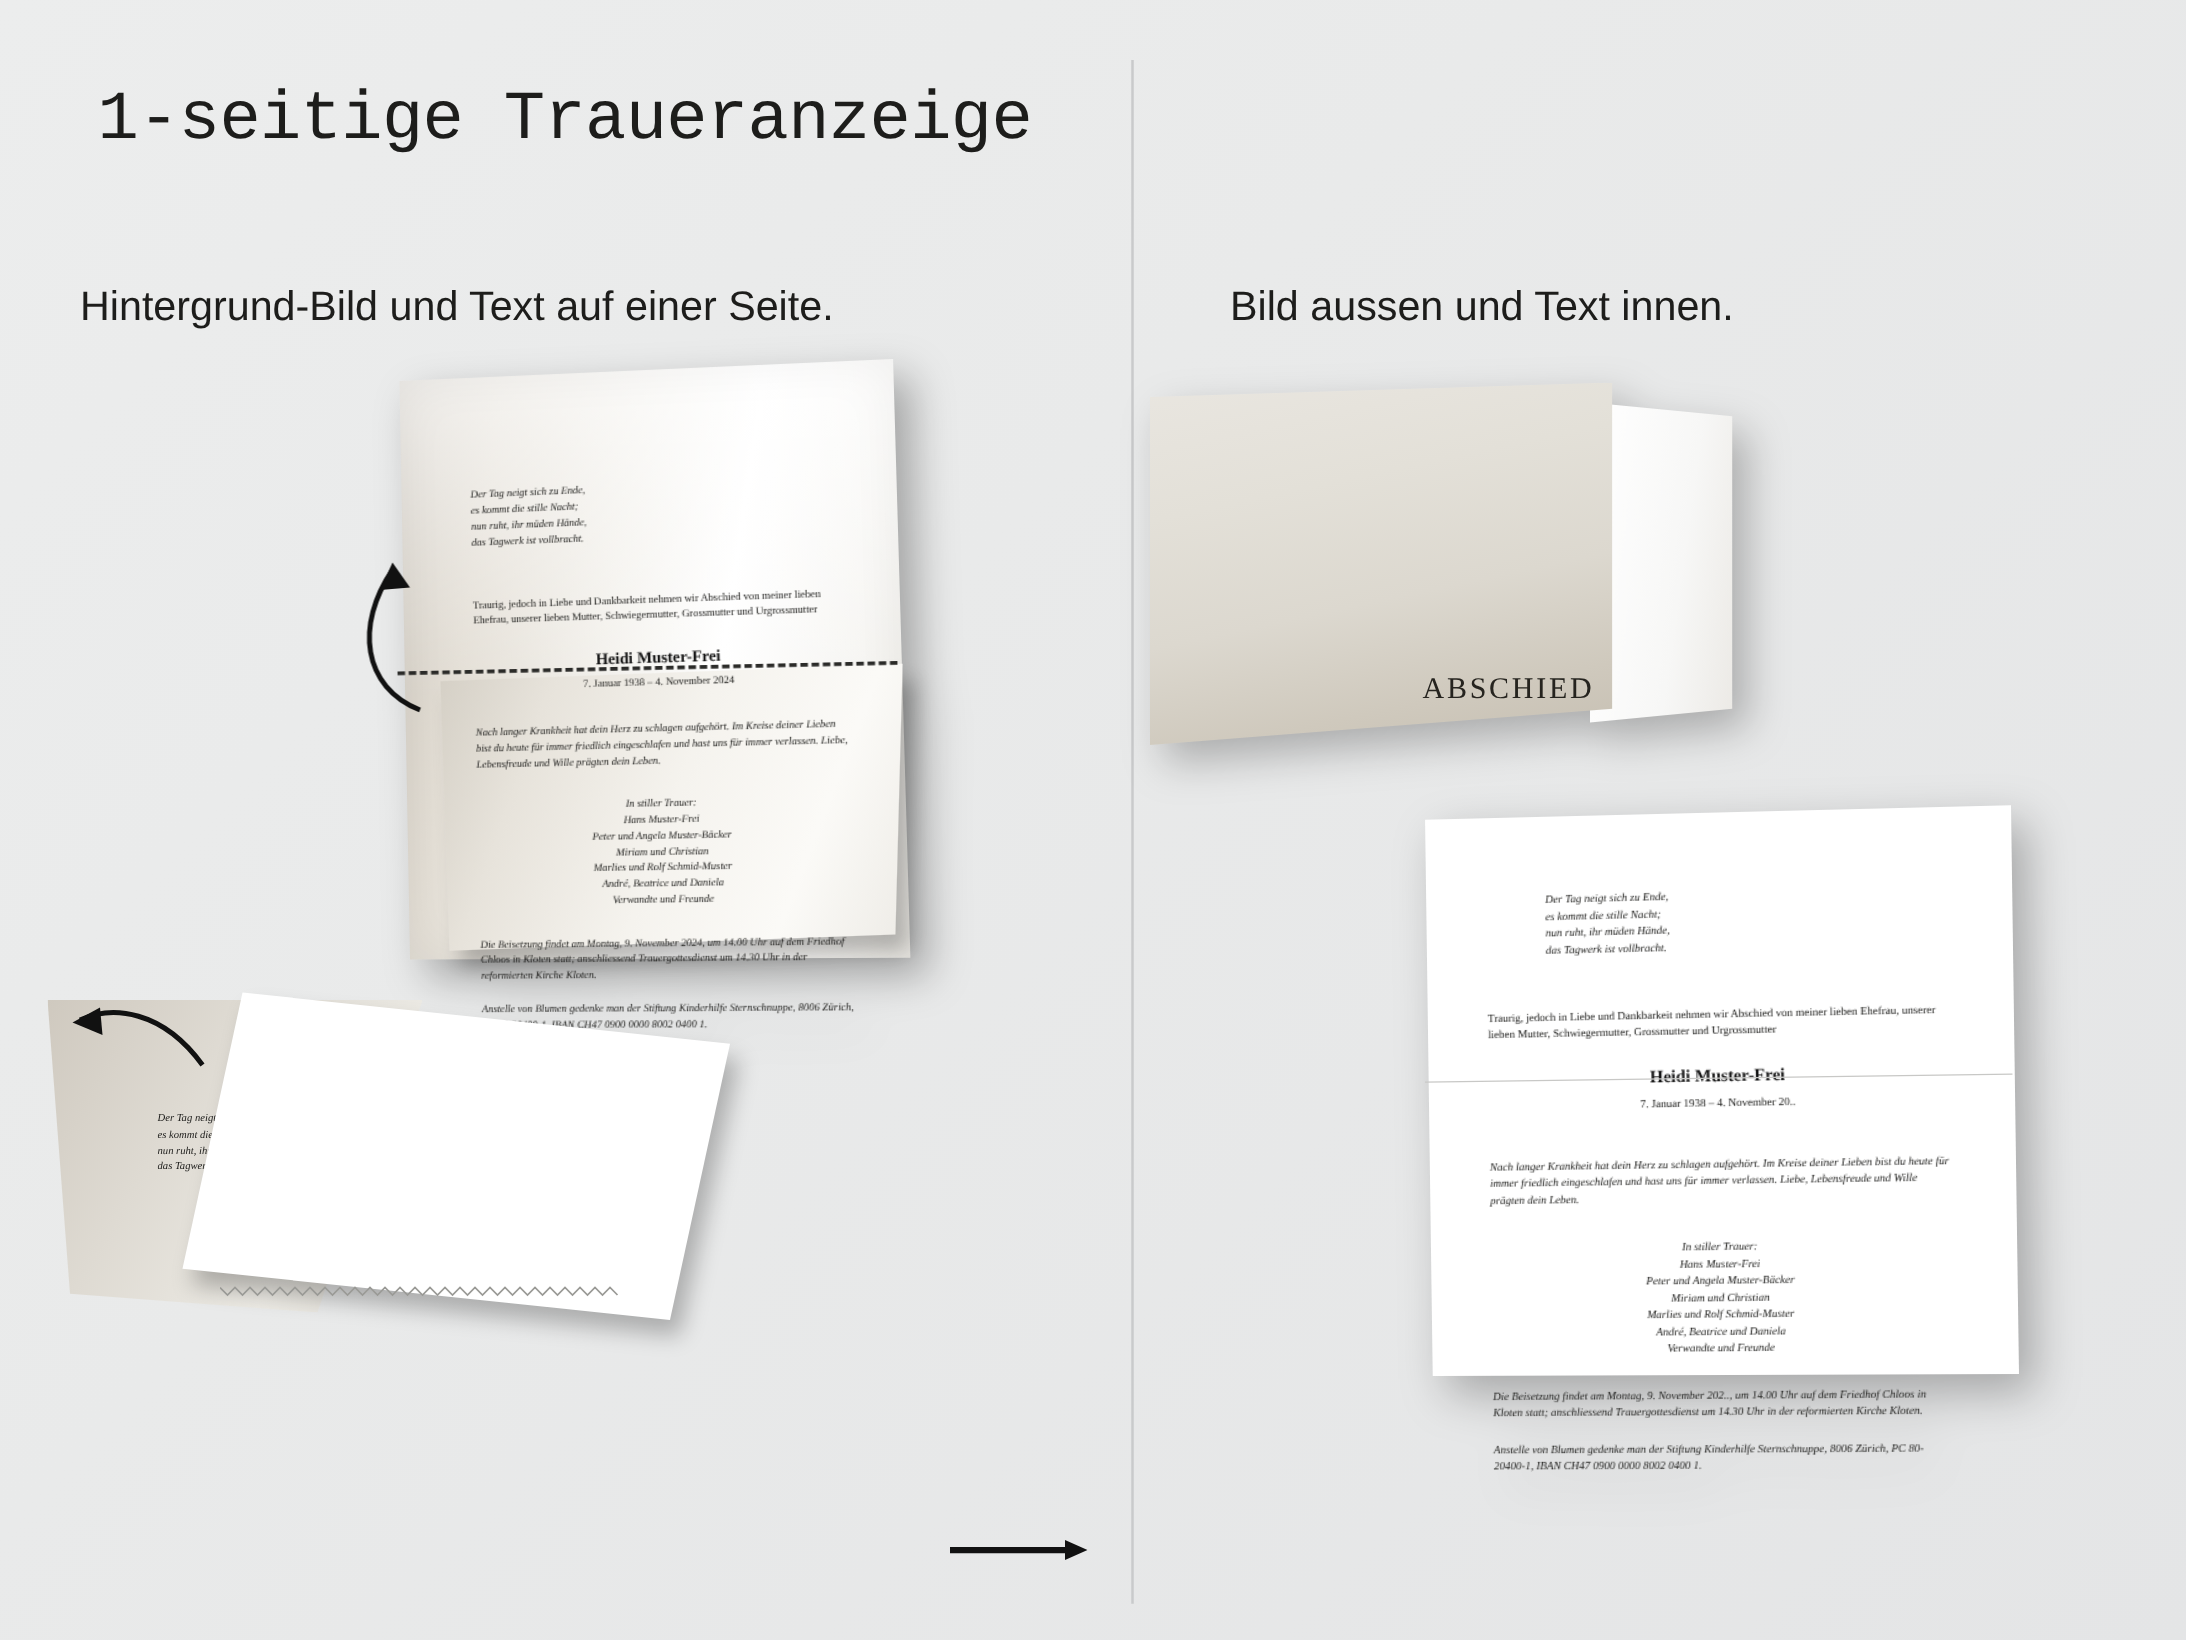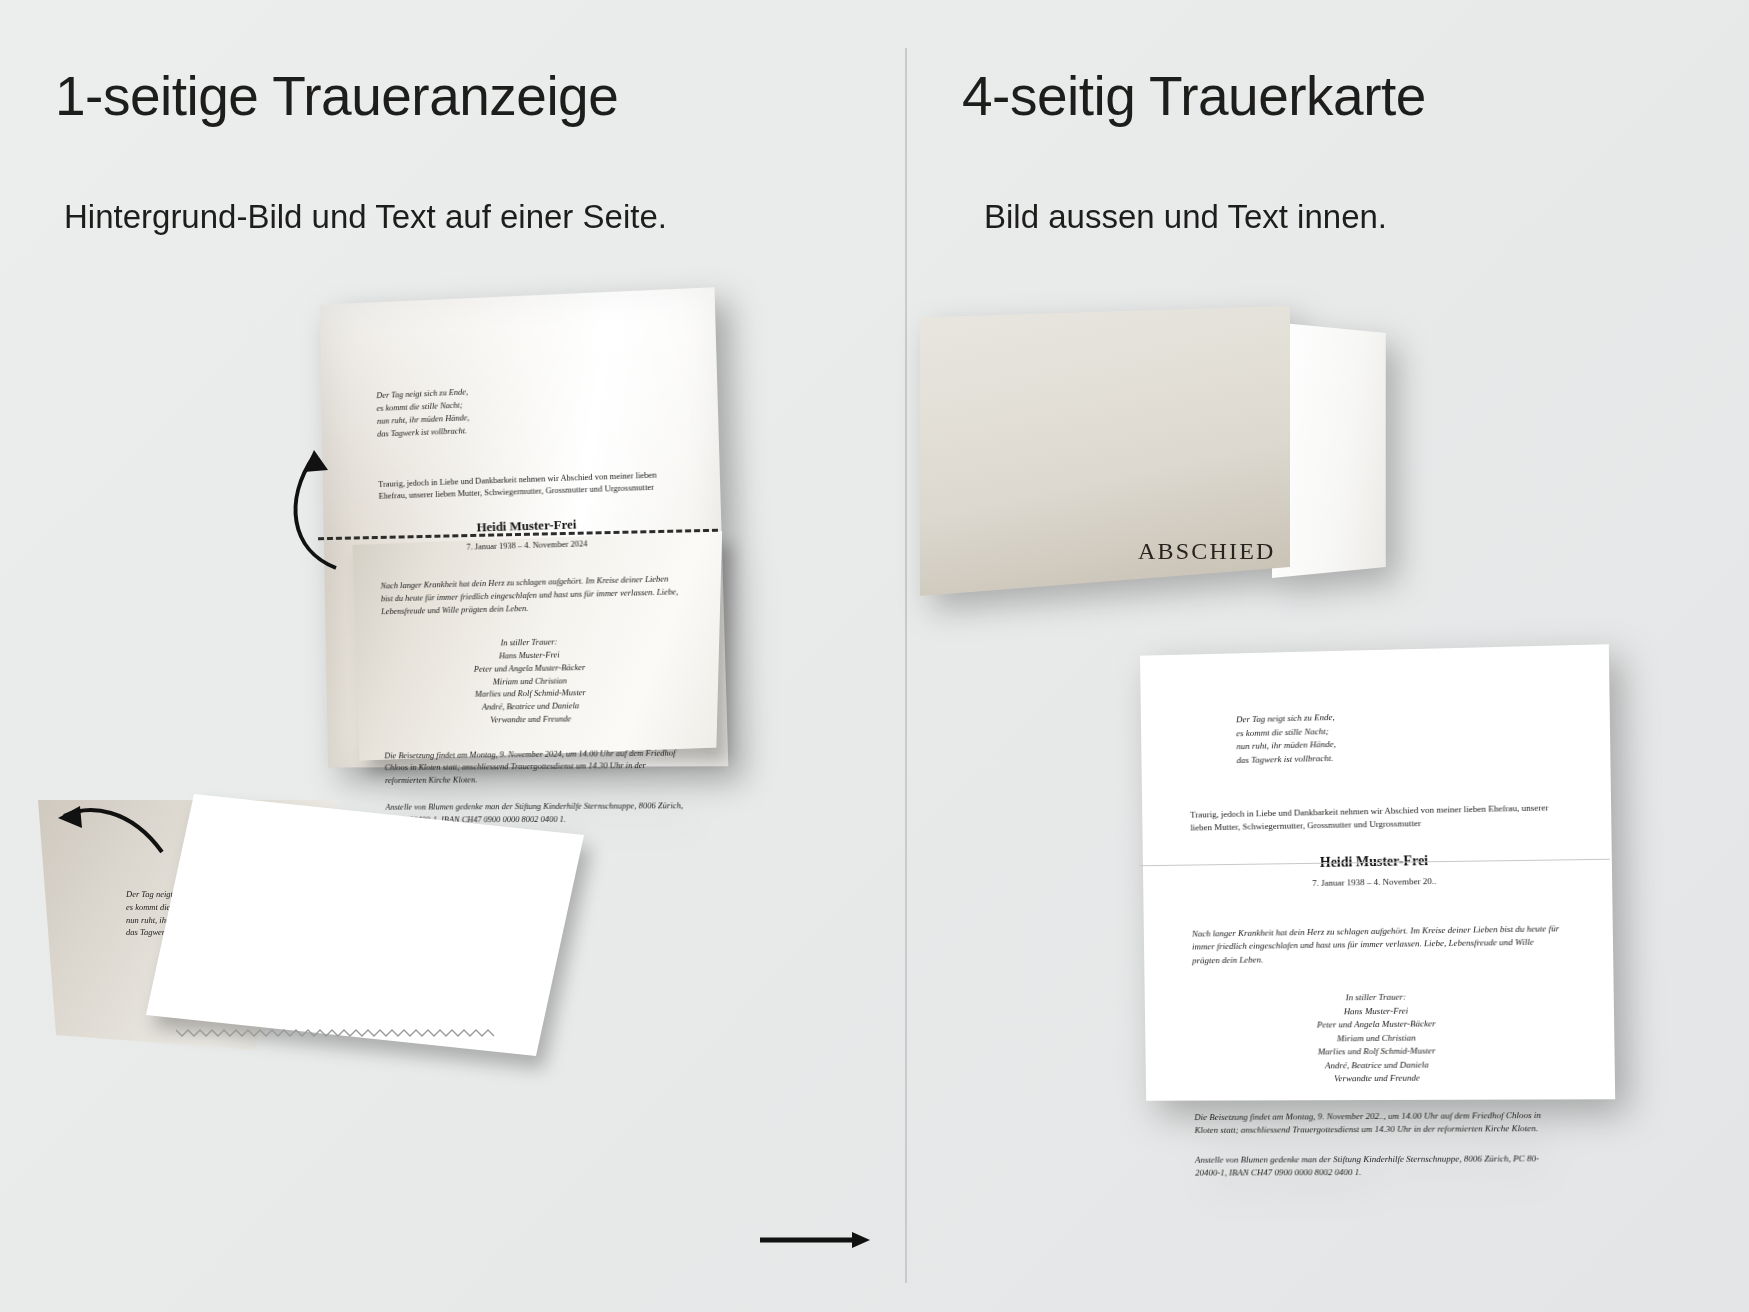--- a/index.html
+++ b/index.html
@@ -34,22 +34,23 @@
     color: #1d1d1b;
     letter-spacing: -0.5px;
     white-space: nowrap;
   }
   .col-sub {
     position: absolute;
     font-size: 33px;
     font-weight: 400;
     color: #1d1d1b;
     white-space: nowrap;
-  }
-  #title-left  { left: 55px;  top: 64px; }
+    margin-top: 28px;
+  }
+  #title-left  { left: 78px;  top: 64px; font-family: Liberation Mono, monospace; }
   #sub-left    { left: 64px;  top: 198px; }
   #title-right { left: 962px; top: 64px; }
   #sub-right   { left: 984px; top: 198px; }
 
   .footer-note {
     position: absolute;
     left: 285px;
     top: 1213px;
     font-size: 31px;
     color: #1d1d1b;
@@ -287,21 +288,20 @@
 </head>
 <body>
 
 <div id="page">
 
   <div class="divider"></div>
 
   <div class="col-title" id="title-left">1-seitige Traueranzeige</div>
   <div class="col-sub" id="sub-left">Hintergrund-Bild und Text auf einer Seite.</div>
 
-  <div class="col-title" id="title-right">4-seitig Trauerkarte</div>
   <div class="col-sub" id="sub-right">Bild aussen und Text innen.</div>
 
   <div id="sheet1-wrap">
     <div id="sheet1"></div>
     <div id="sheet1-lower"></div>
     <div class="fold-dash"></div>
 
     <div id="sheet1-content">
       <div class="poem" style="white-space:pre-line;">Der Tag neigt sich zu Ende,
 es kommt die stille Nacht;

